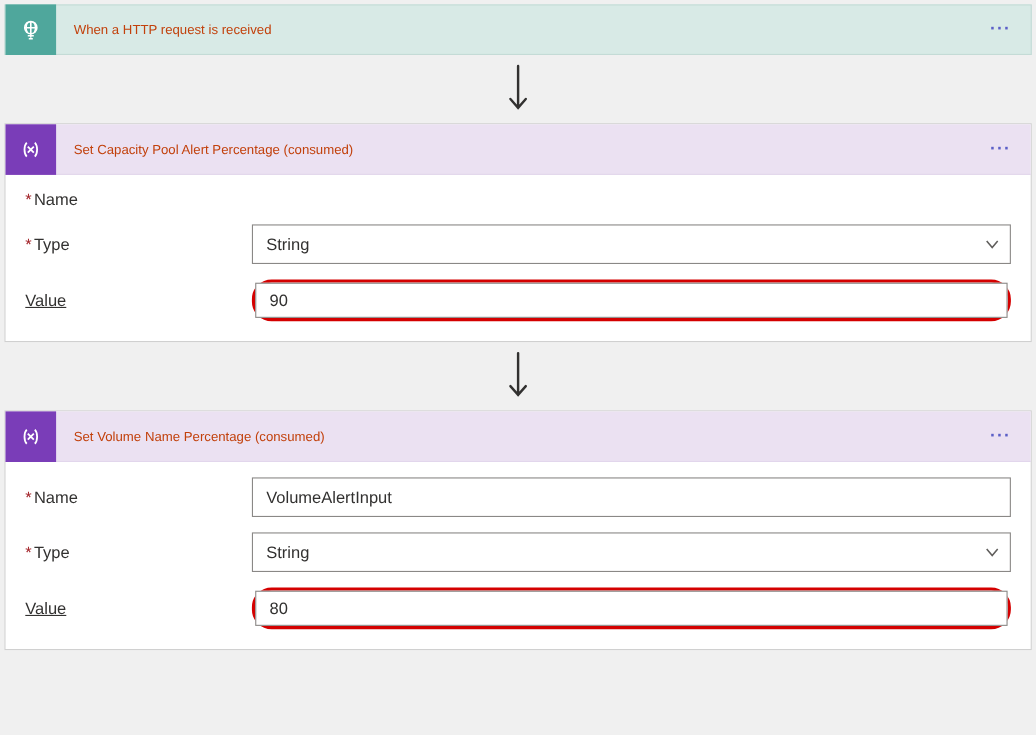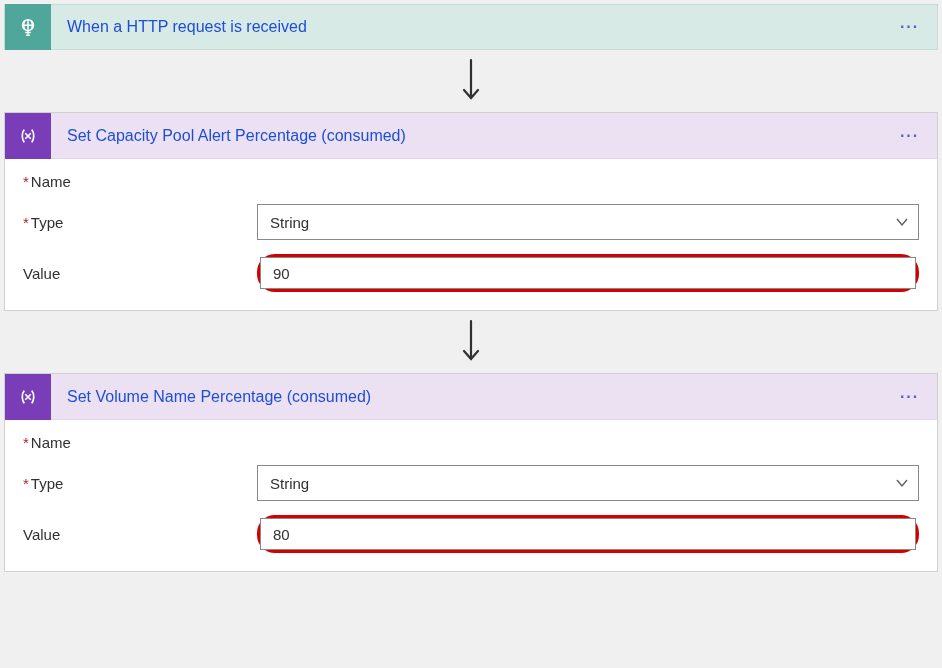--- a/index.html
+++ b/index.html
@@ -39,41 +39,40 @@
     align-items: center;
     justify-content: center;
     flex-shrink: 0;
   }
   .header-icon.http { background: #4fa79c; }
   .header-icon.variable { background: #7a3db8; }
   .header-icon svg { width: 22px; height: 22px; }
   .header-title {
     flex: 1;
     padding: 0 16px;
-    font-size: 16px;
-    color: #1d4ed8;
+    font-size: 12px;
+    color: #c2410c;
   }
   .header-menu {
     padding: 0 18px;
     color: #5b5fc7;
     font-weight: bold;
     letter-spacing: 1px;
     font-size: 16px;
     cursor: pointer;
   }
   .card-body {
     padding: 14px 18px 14px 18px;
   }
   .field-row {
     display: flex;
     align-items: center;
     margin-bottom: 14px;
-    gap: 28px;
-  }
-  .field-row:last-child { margin-bottom: 4px; }
+  }
+  .field-row:last-child { margin-bottom: 4px; text-decoration: underline; }
   .field-label {
     width: 206px;
     flex-shrink: 0;
     font-size: 15px;
     color: #323130;
   }
   .required::before {
     content: "*";
     color: #a4262c;
     margin-right: 2px;
@@ -193,20 +192,21 @@
         <path d="M16 5 C19 8 19 16 16 19"></path>
         <path d="M9 9 L15 15 M15 9 L9 15"></path>
       </svg>
     </div>
     <div class="header-title">Set Volume Name Percentage (consumed)</div>
     <div class="header-menu">···</div>
   </div>
   <div class="card-body">
     <div class="field-row">
       <div class="field-label required">Name</div>
+      <input class="field-input" value="VolumeAlertInput" style="">
     </div>
     <div class="field-row">
       <div class="field-label required">Type</div>
       <div class="select-wrap">
         <input class="field-input" readonly="" value="String" style="">
         <span class="chev">
           <svg viewBox="0 0 14 14">
               <path d="M2 4 L7 10 L12 4" stroke="#605e5c" stroke-width="1.4" fill="none"></path>
             </svg>
         </span>

